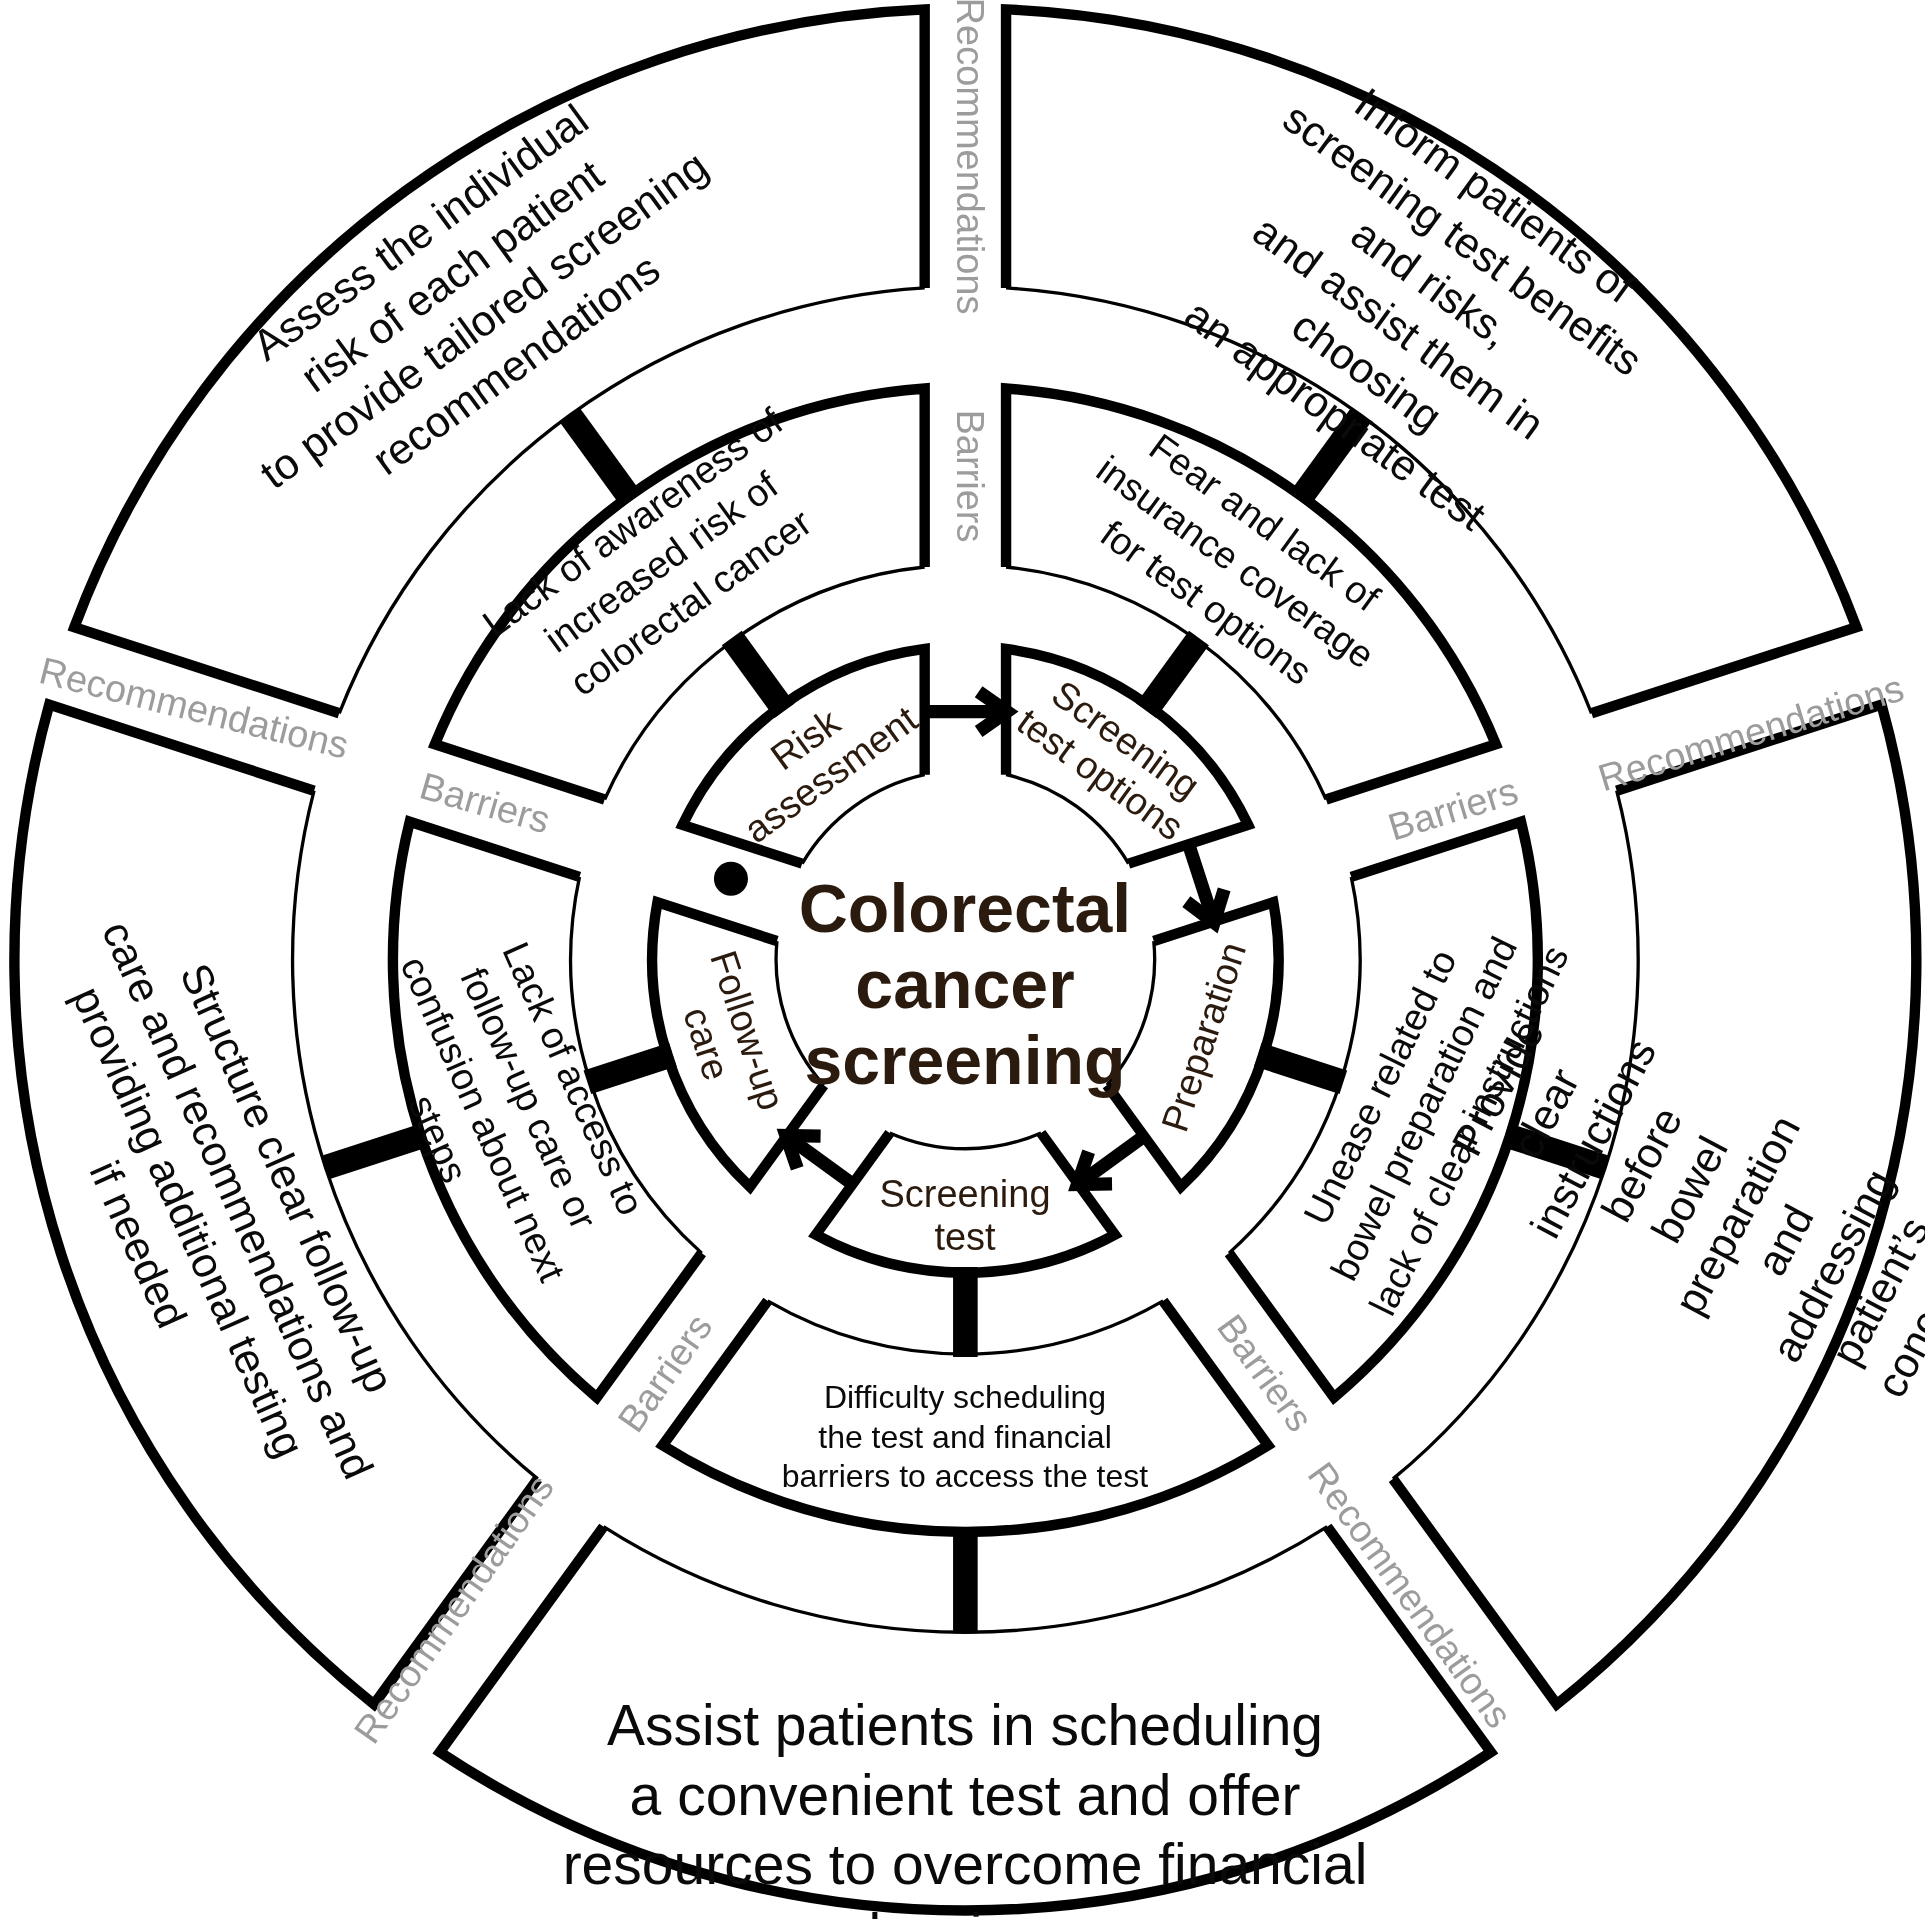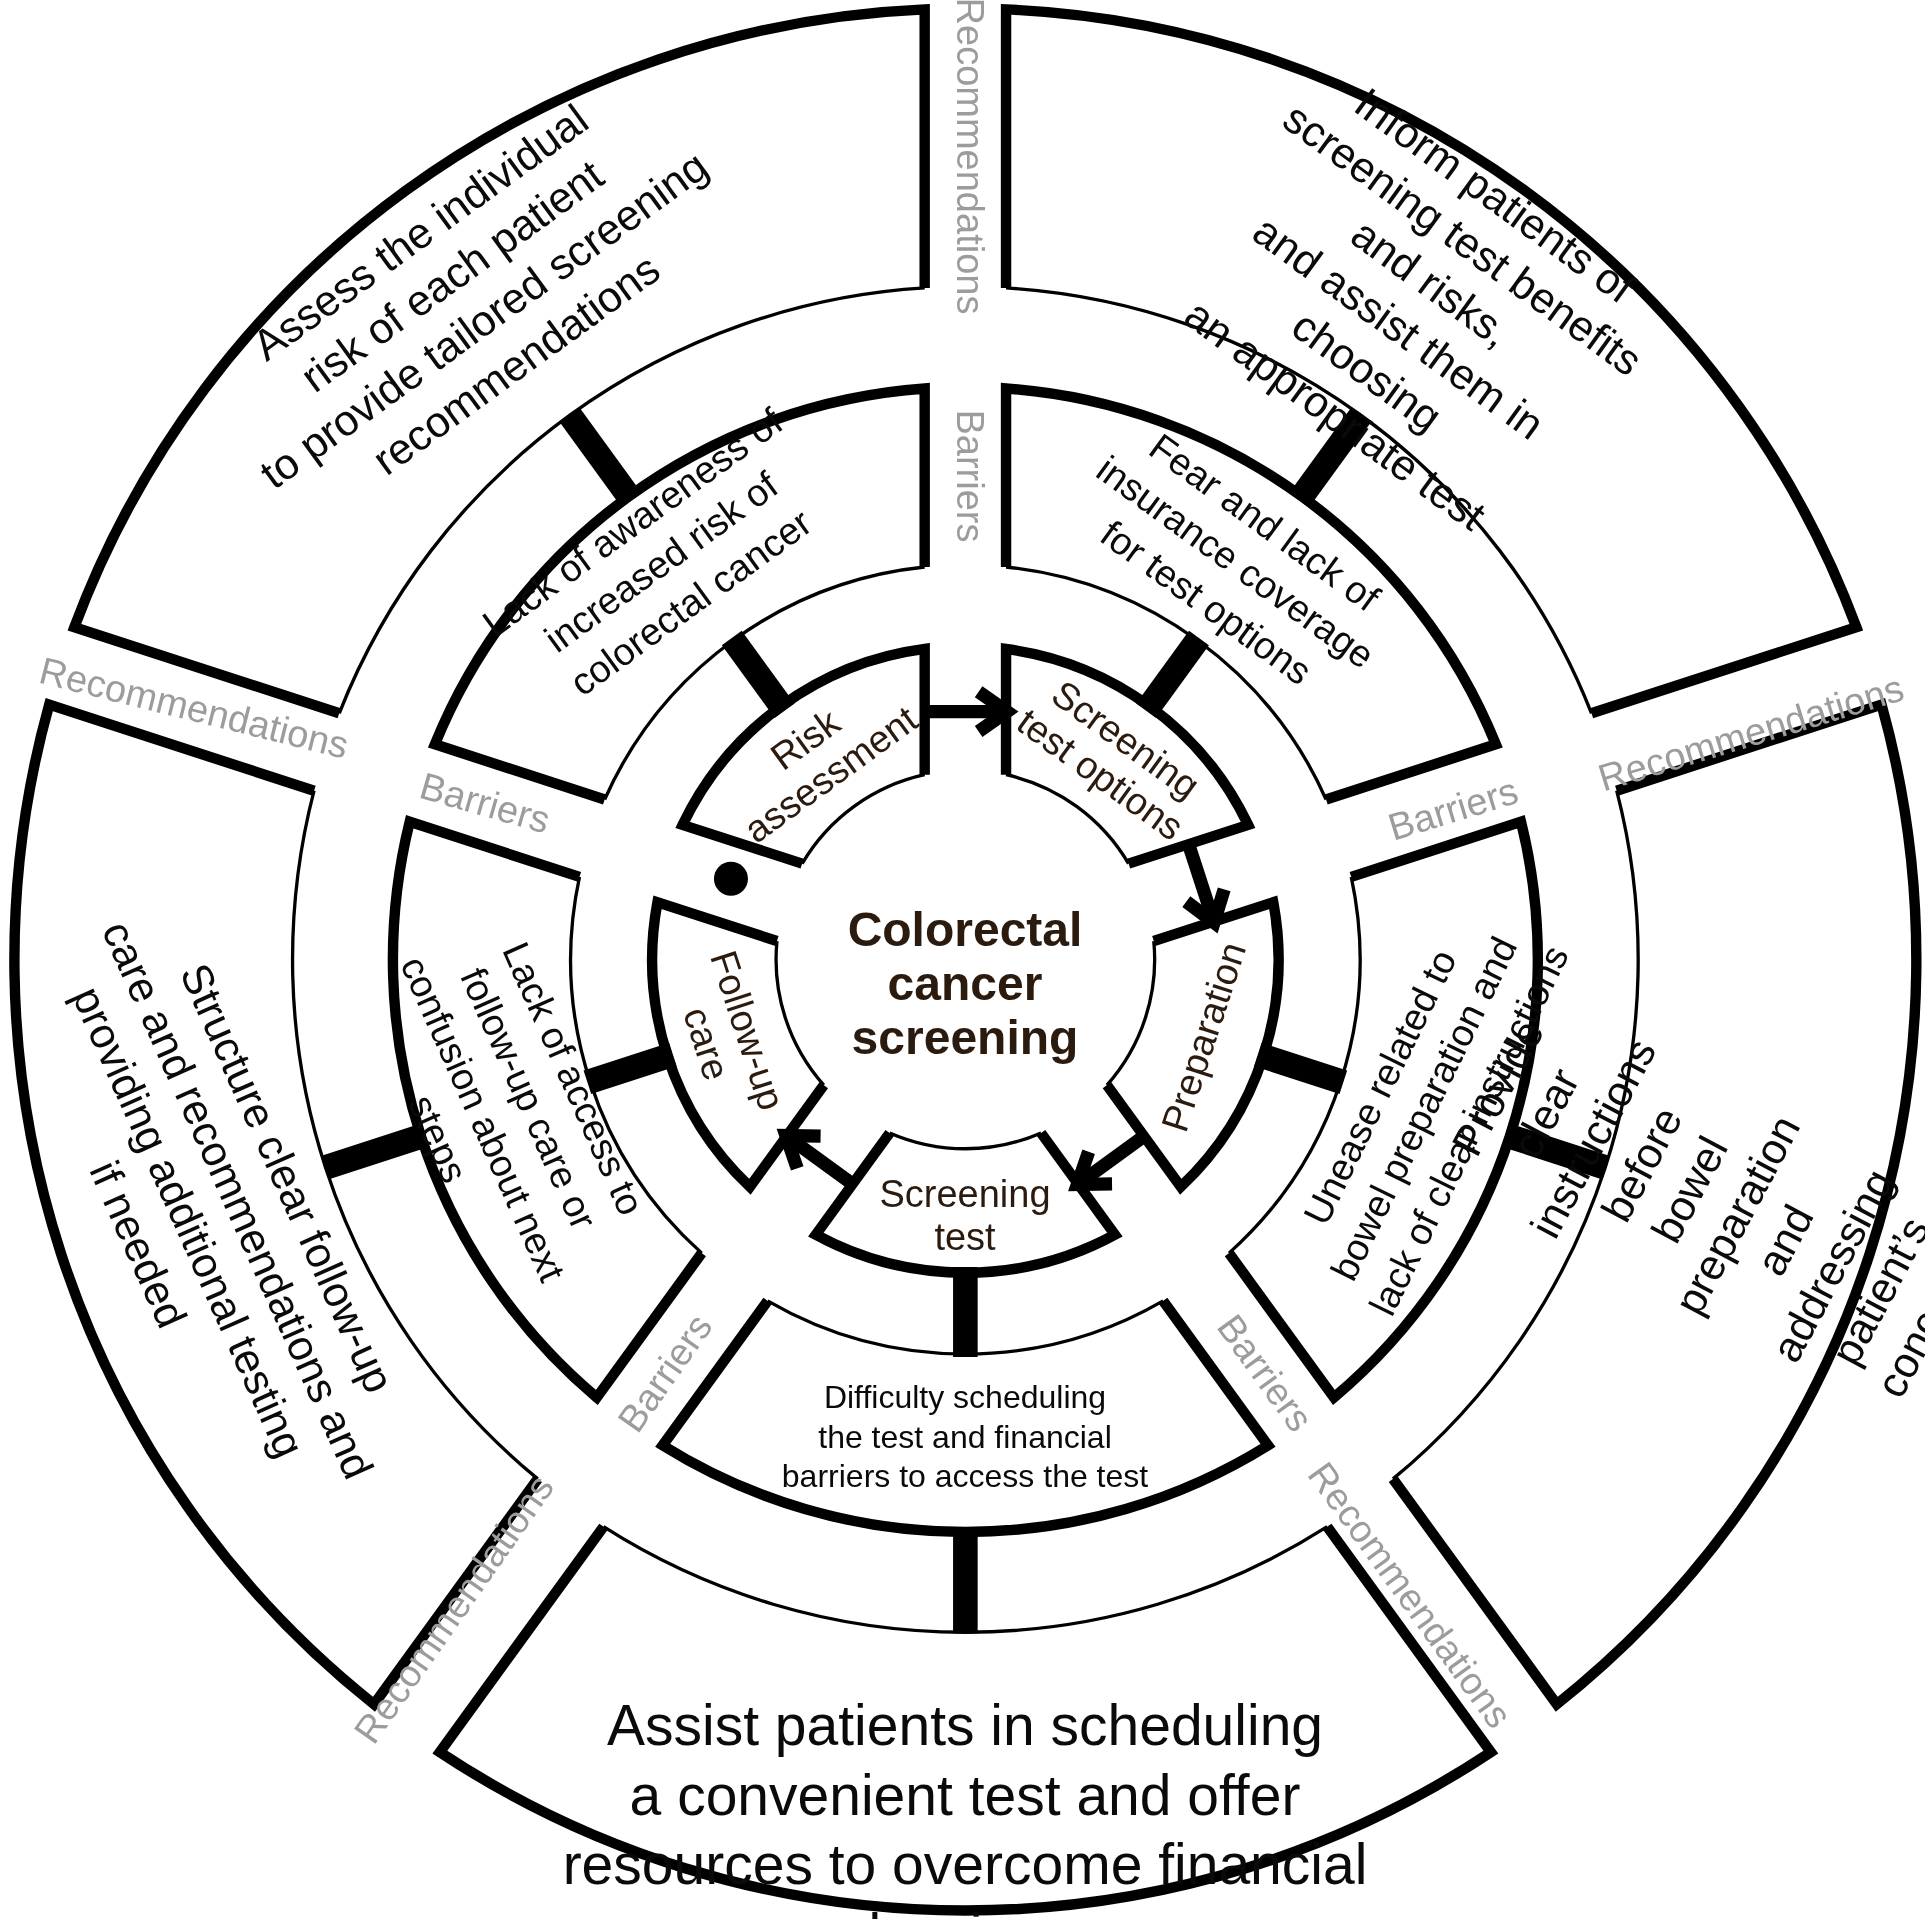--- a/index.html
+++ b/index.html
@@ -5,21 +5,21 @@
   html,body{margin:0;padding:0;background:#ffffff;}
   .stage{
     position:relative;width:1926px;height:1919px;background:#fff;overflow:hidden;
     font-family:"Liberation Sans", sans-serif;
   }
   .stage svg{position:absolute;left:0;top:0;}
   .tblock{
     position:absolute;white-space:pre-line;text-align:center;color:#0a0a0a;
     transform-origin:center center;line-height:1.28;
   }
-  .title{font-size:48px;font-weight:bold;color:#2b1a0e;line-height:1.12;}
+  .title{font-size:68px;font-weight:bold;color:#2b1a0e;line-height:1.12;}
   .step{font-size:38px;color:#2b1a0e;line-height:1.12;}
   .barrier{font-size:38px;line-height:1.3;}
   .barrier-big{font-size:32px;line-height:1.24;}
   .rec{font-size:43px;line-height:1.26;}
   .rec-big{font-size:57px;line-height:1.22;}
   .glabel{font-size:38px;color:#9c9c9c;line-height:1;}
 </style>
 </head>
 <body>
 

